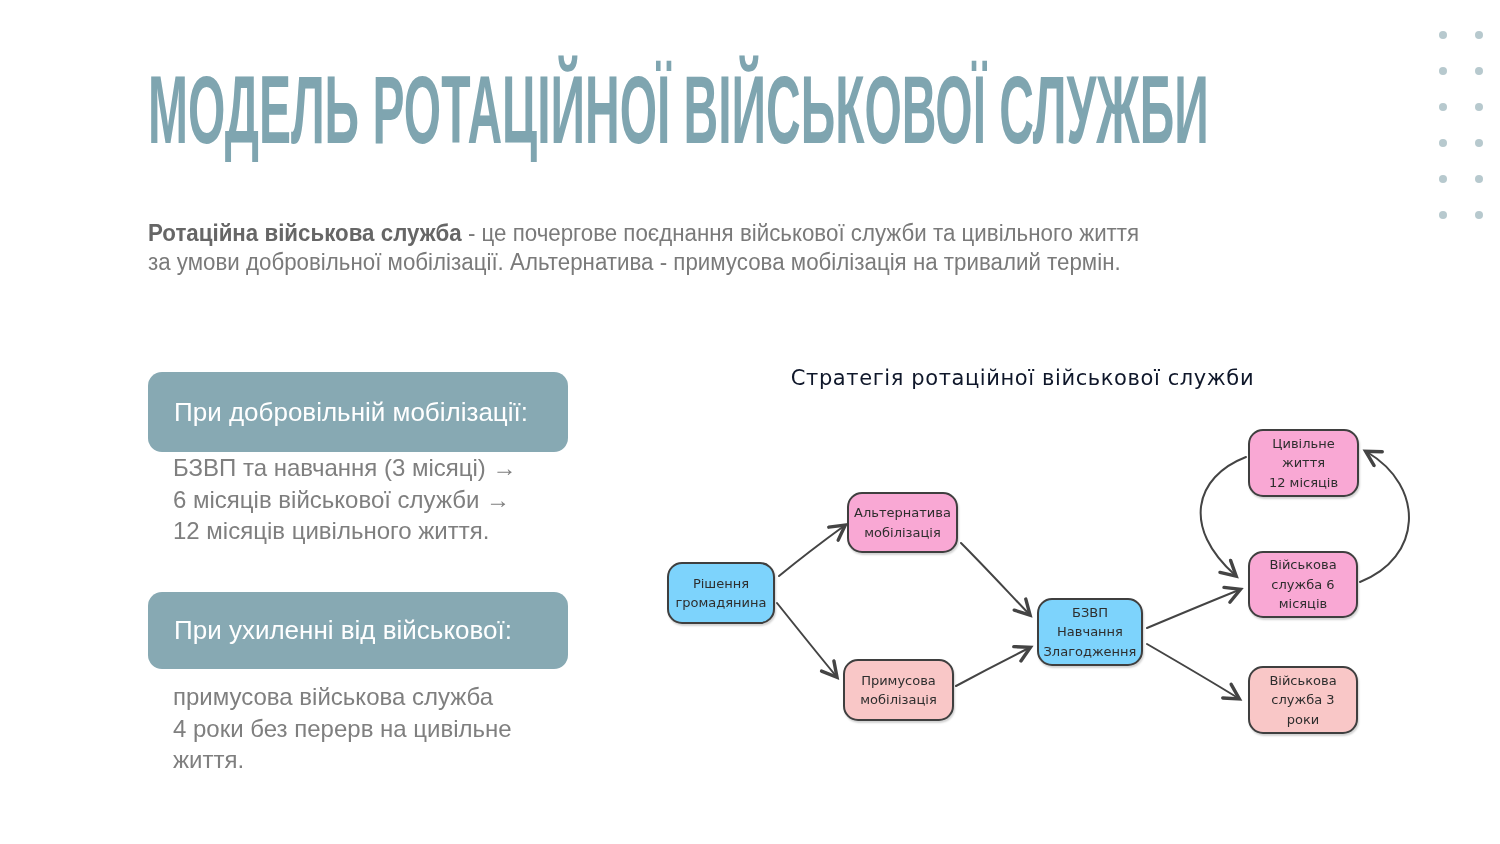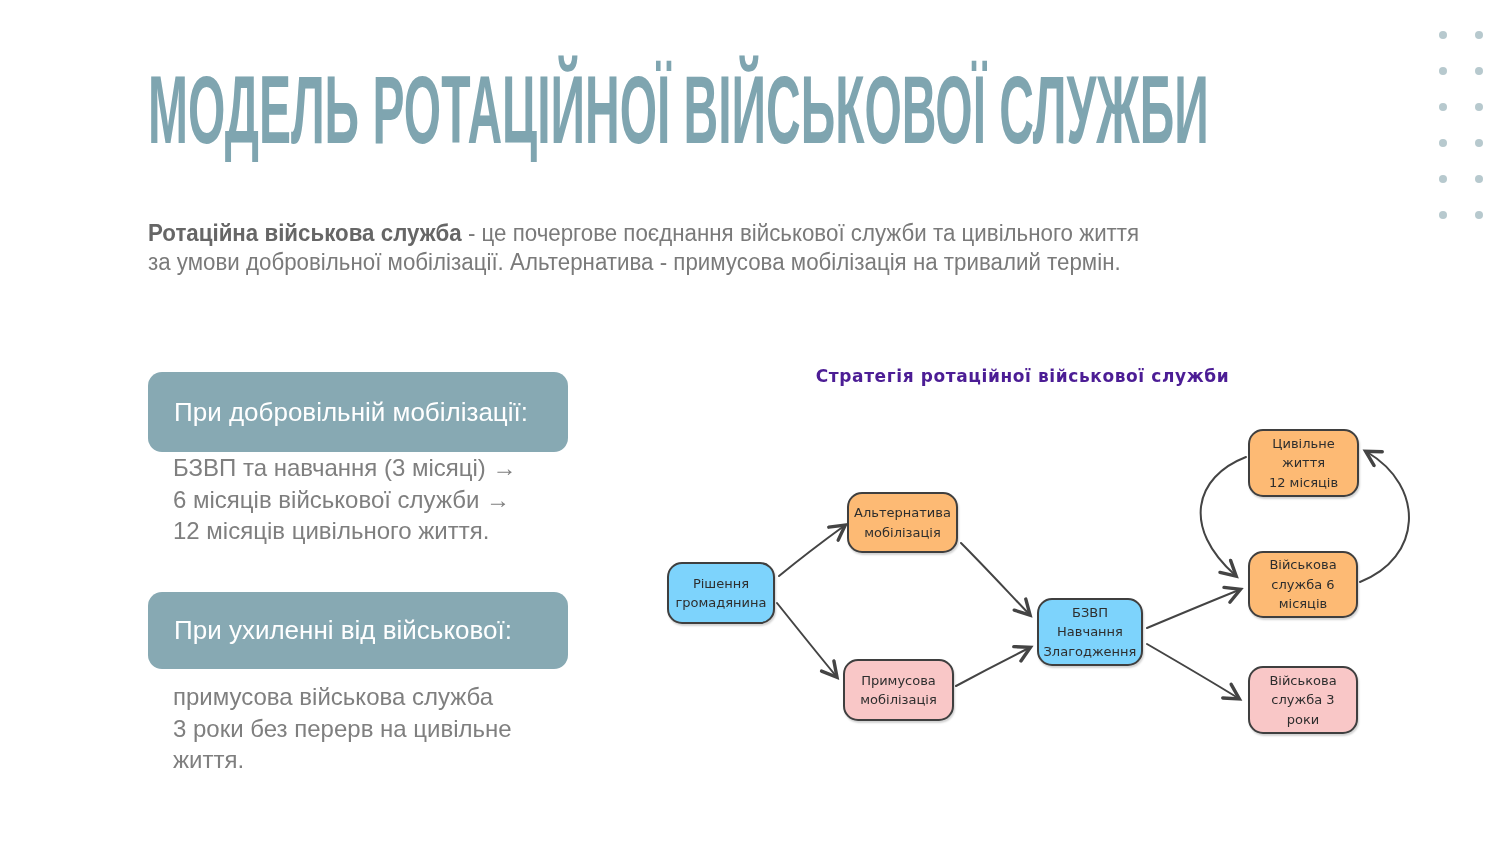--- a/index.html
+++ b/index.html
@@ -49,35 +49,35 @@
   .dots {
     position:absolute; left:1439px; top:31px;
     display:grid; grid-template-columns:8px 8px;
     column-gap:28px; row-gap:28px;
   }
   .dots i { width:8px; height:8px; border-radius:50%; background:#b7c9ce; display:block; }
 
   
   .diagram-title {
     position:absolute; left:750px; top:366px; width:545px;
-    text-align:center; font-size:17px; color:#4c1d95;
-    letter-spacing:0.6px; font-weight:700;
+    text-align:center; font-size:21px; color:#0f172a;
+    letter-spacing:0.6px; font-weight:400;
     font-family:"DejaVu Sans", sans-serif;
   }
   .edges { position:absolute; left:640px; top:400px; width:840px; height:380px; }
   .node {
     position:absolute; border:2px solid #3f3f3f; border-radius:15px;
     display:flex; align-items:center; justify-content:center;
     text-align:center; white-space:pre-line;
     font-size:13px; line-height:1.5; color:#2e2e2e;
     font-family:"DejaVu Sans", sans-serif;
     box-shadow:1px 2px 2px rgba(0,0,0,0.18);
   }
   .gray  { background:#7dd3fc; }
-  .green { background:#fdba74; }
+  .green { background:#f9a8d4; }
   .pink  { background:#f9c7c7; }
 
   .n-decision  { left:667px;  top:562px; width:108px; height:62px; }
   .n-voluntary { left:847px;  top:492px; width:111px; height:61px; }
   .n-forced    { left:843px;  top:659px; width:111px; height:62px; }
   .n-bzvp      { left:1037px; top:598px; width:106px; height:68px; }
   .n-civil     { left:1248px; top:429px; width:111px; height:68px; }
   .n-mil6      { left:1248px; top:551px; width:110px; height:67px; }
   .n-mil3      { left:1248px; top:666px; width:110px; height:68px; }
 </style>
@@ -109,21 +109,21 @@
     <span>При добровільній мобілізації:</span>
   </div>
   <div class="callout-body cb1">БЗВП та навчання (3 місяці) →
 6 місяців військової служби →
 12 місяців цивільного життя.</div>
 
   <div class="callout-header ch2">
     <span>При ухиленні від військової:</span>
   </div>
   <div class="callout-body cb2">примусова військова служба
-3 роки без перерв на цивільне
+4 роки без перерв на цивільне
 життя.</div>
 
   <div class="diagram-title">Стратегія ротаційної військової служби</div>
 
   <svg class="edges" viewBox="640 400 840 380" xmlns="http://www.w3.org/2000/svg" fill="none" stroke="#444444" stroke-width="2" stroke-linecap="round">
     <defs>
       <marker id="ah" markerWidth="11" markerHeight="11" refX="8" refY="5" orient="auto">
         <path d="M1.5,1 L8.8,5 L1.5,9" fill="none" stroke="#444444" stroke-width="1.7" stroke-linecap="round"></path>
       </marker>
     </defs>

